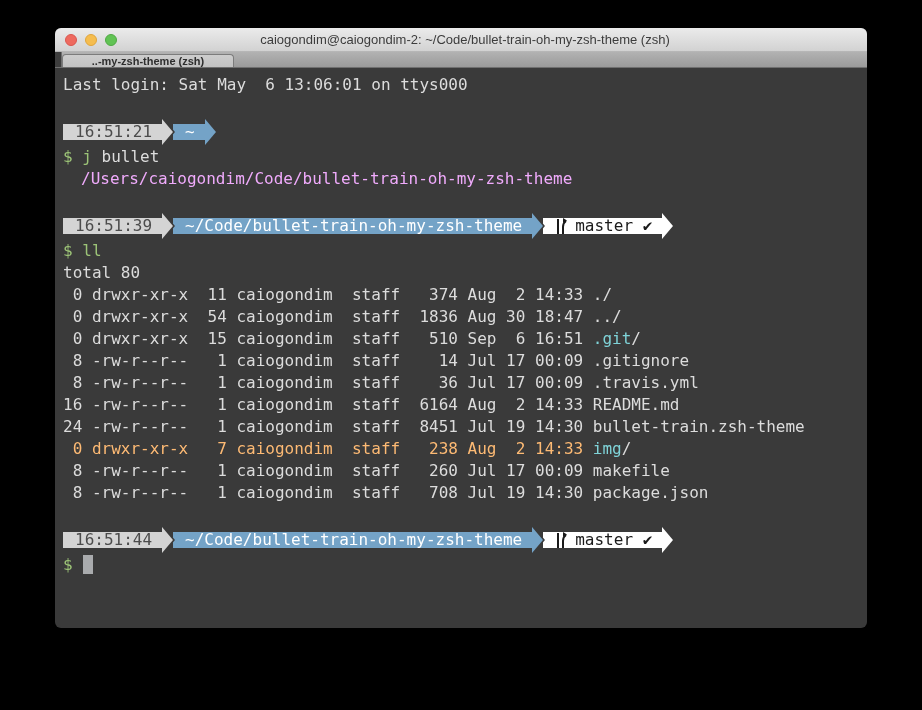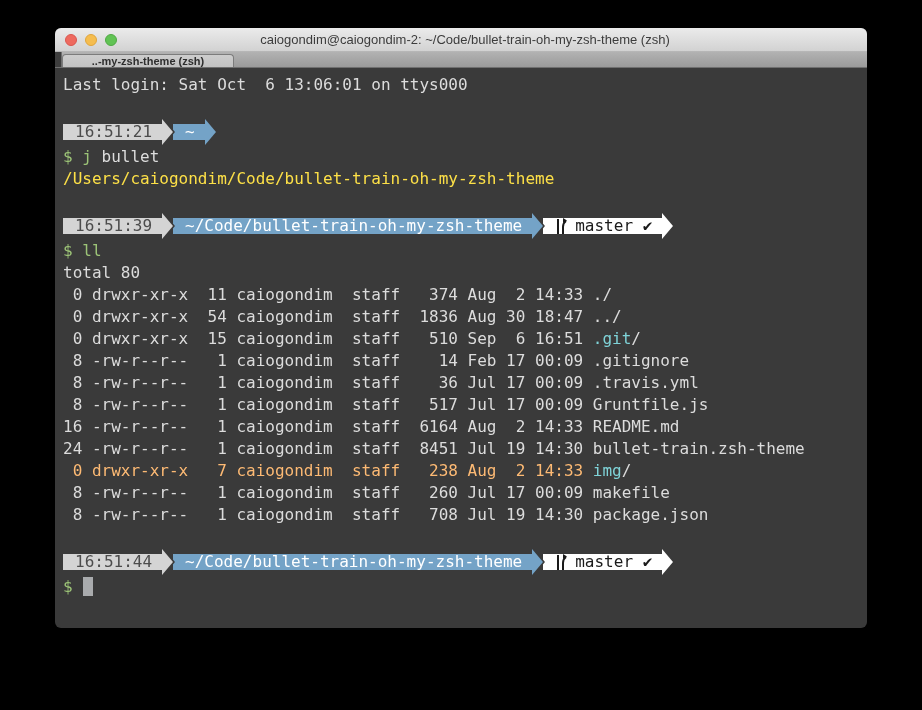--- a/index.html
+++ b/index.html
@@ -49,51 +49,50 @@
       </div>
       <div class="title">caiogondim@caiogondim-2: ~/Code/bullet-train-oh-my-zsh-theme (zsh)</div>
     </div>
 
     <div class="tabbar">
       <div class="tab-sliver"></div>
       <div class="tab">..-my-zsh-theme (zsh)</div>
     </div>
 
     <div class="term" id="term">
-        <div class="line"><span style="color: rgb(220, 220, 220);">Last login: Sat Oct  6 13:06:01 on ttys000</span></div>
+        <div class="line"><span style="color: rgb(220, 220, 220);">Last login: Sat May  6 13:06:01 on ttys000</span></div>
         <div class="line blank"></div>
         <div class="promptline">
           <span class="pseg" style="background: rgb(212, 212, 212); color: rgb(76, 76, 76);">16:51:21</span>
           <span class="ptri" style="color: rgb(212, 212, 212);"></span>
           <span class="pseg" style="background: rgb(116, 163, 199); color: rgb(255, 255, 255);">~</span>
           <span class="ptri" style="color: rgb(116, 163, 199);"></span>
         </div>
         <div class="line"><span style="color: rgb(156, 195, 119);">$ j </span><span style="color: rgb(220, 220, 220);">bullet</span></div>
-        <div class="line"><span style="color: #fde047;">/Users/caiogondim/Code/bullet-train-oh-my-zsh-theme</span></div>
+        <div class="line"><span style="color: #f0abfc; margin-left: 18px;">/Users/caiogondim/Code/bullet-train-oh-my-zsh-theme</span></div>
         <div class="line blank"></div>
         <div class="promptline">
           <span class="pseg" style="background: rgb(212, 212, 212); color: rgb(76, 76, 76);">16:51:39</span>
           <span class="ptri" style="color: rgb(212, 212, 212);"></span>
           <span class="pseg" style="background: rgb(116, 163, 199); color: rgb(255, 255, 255);">~/Code/bullet-train-oh-my-zsh-theme</span>
           <span class="ptri" style="color: rgb(116, 163, 199);"></span>
           <span class="pseg" style="background: rgb(255, 255, 255); color: rgb(26, 26, 26);"><svg class="git-icon" width="13" height="19" viewBox="0 0 13 19">
               <path d="M3 2 V17" stroke="#1a1a1a" stroke-width="2" fill="none"></path>
               <path d="M8 17 V10 Q8 6 11 4" stroke="#1a1a1a" stroke-width="2" fill="none"></path>
               <path d="M8 1 L12 3.5 L8 6 Z" fill="#1a1a1a"></path>
             </svg>master ✔</span>
           <span class="ptri" style="color: rgb(255, 255, 255);"></span>
         </div>
         <div class="line"><span style="color: rgb(156, 195, 119);">$ ll</span></div>
         <div class="line"><span style="color: rgb(220, 220, 220);">total 80</span></div>
         <div class="line"><span style="color: rgb(220, 220, 220);"> 0 drwxr-xr-x  11 caiogondim  staff   374 Aug  2 14:33 ./</span></div>
         <div class="line"><span style="color: rgb(220, 220, 220);"> 0 drwxr-xr-x  54 caiogondim  staff  1836 Aug 30 18:47 ../</span></div>
         <div class="line"><span style="color: rgb(220, 220, 220);"> 0 drwxr-xr-x  15 caiogondim  staff   510 Sep  6 16:51 </span><span style="color: rgb(127, 211, 216);">.git</span><span style="color: rgb(220, 220, 220);">/</span></div>
-        <div class="line"><span style="color: rgb(220, 220, 220);"> 8 -rw-r--r--   1 caiogondim  staff    14 Feb 17 00:09 .gitignore</span></div>
+        <div class="line"><span style="color: rgb(220, 220, 220);"> 8 -rw-r--r--   1 caiogondim  staff    14 Jul 17 00:09 .gitignore</span></div>
         <div class="line"><span style="color: rgb(220, 220, 220);"> 8 -rw-r--r--   1 caiogondim  staff    36 Jul 17 00:09 .travis.yml</span></div>
-        <div class="line"><span style="color: rgb(220, 220, 220);"> 8 -rw-r--r--   1 caiogondim  staff   517 Jul 17 00:09 Gruntfile.js</span></div>
         <div class="line"><span style="color: rgb(220, 220, 220);">16 -rw-r--r--   1 caiogondim  staff  6164 Aug  2 14:33 README.md</span></div>
         <div class="line"><span style="color: rgb(220, 220, 220);">24 -rw-r--r--   1 caiogondim  staff  8451 Jul 19 14:30 bullet-train.zsh-theme</span></div>
         <div class="line"><span style="color: #fdba74;"> 0 drwxr-xr-x   7 caiogondim  staff   238 Aug  2 14:33 </span><span style="color: rgb(127, 211, 216);">img</span><span style="color: rgb(220, 220, 220);">/</span></div>
         <div class="line"><span style="color: rgb(220, 220, 220);"> 8 -rw-r--r--   1 caiogondim  staff   260 Jul 17 00:09 makefile</span></div>
         <div class="line"><span style="color: rgb(220, 220, 220);"> 8 -rw-r--r--   1 caiogondim  staff   708 Jul 19 14:30 package.json</span></div>
         <div class="line blank"></div>
         <div class="promptline">
           <span class="pseg" style="background: rgb(212, 212, 212); color: rgb(76, 76, 76);">16:51:44</span>
           <span class="ptri" style="color: rgb(212, 212, 212);"></span>
           <span class="pseg" style="background: rgb(116, 163, 199); color: rgb(255, 255, 255);">~/Code/bullet-train-oh-my-zsh-theme</span>

